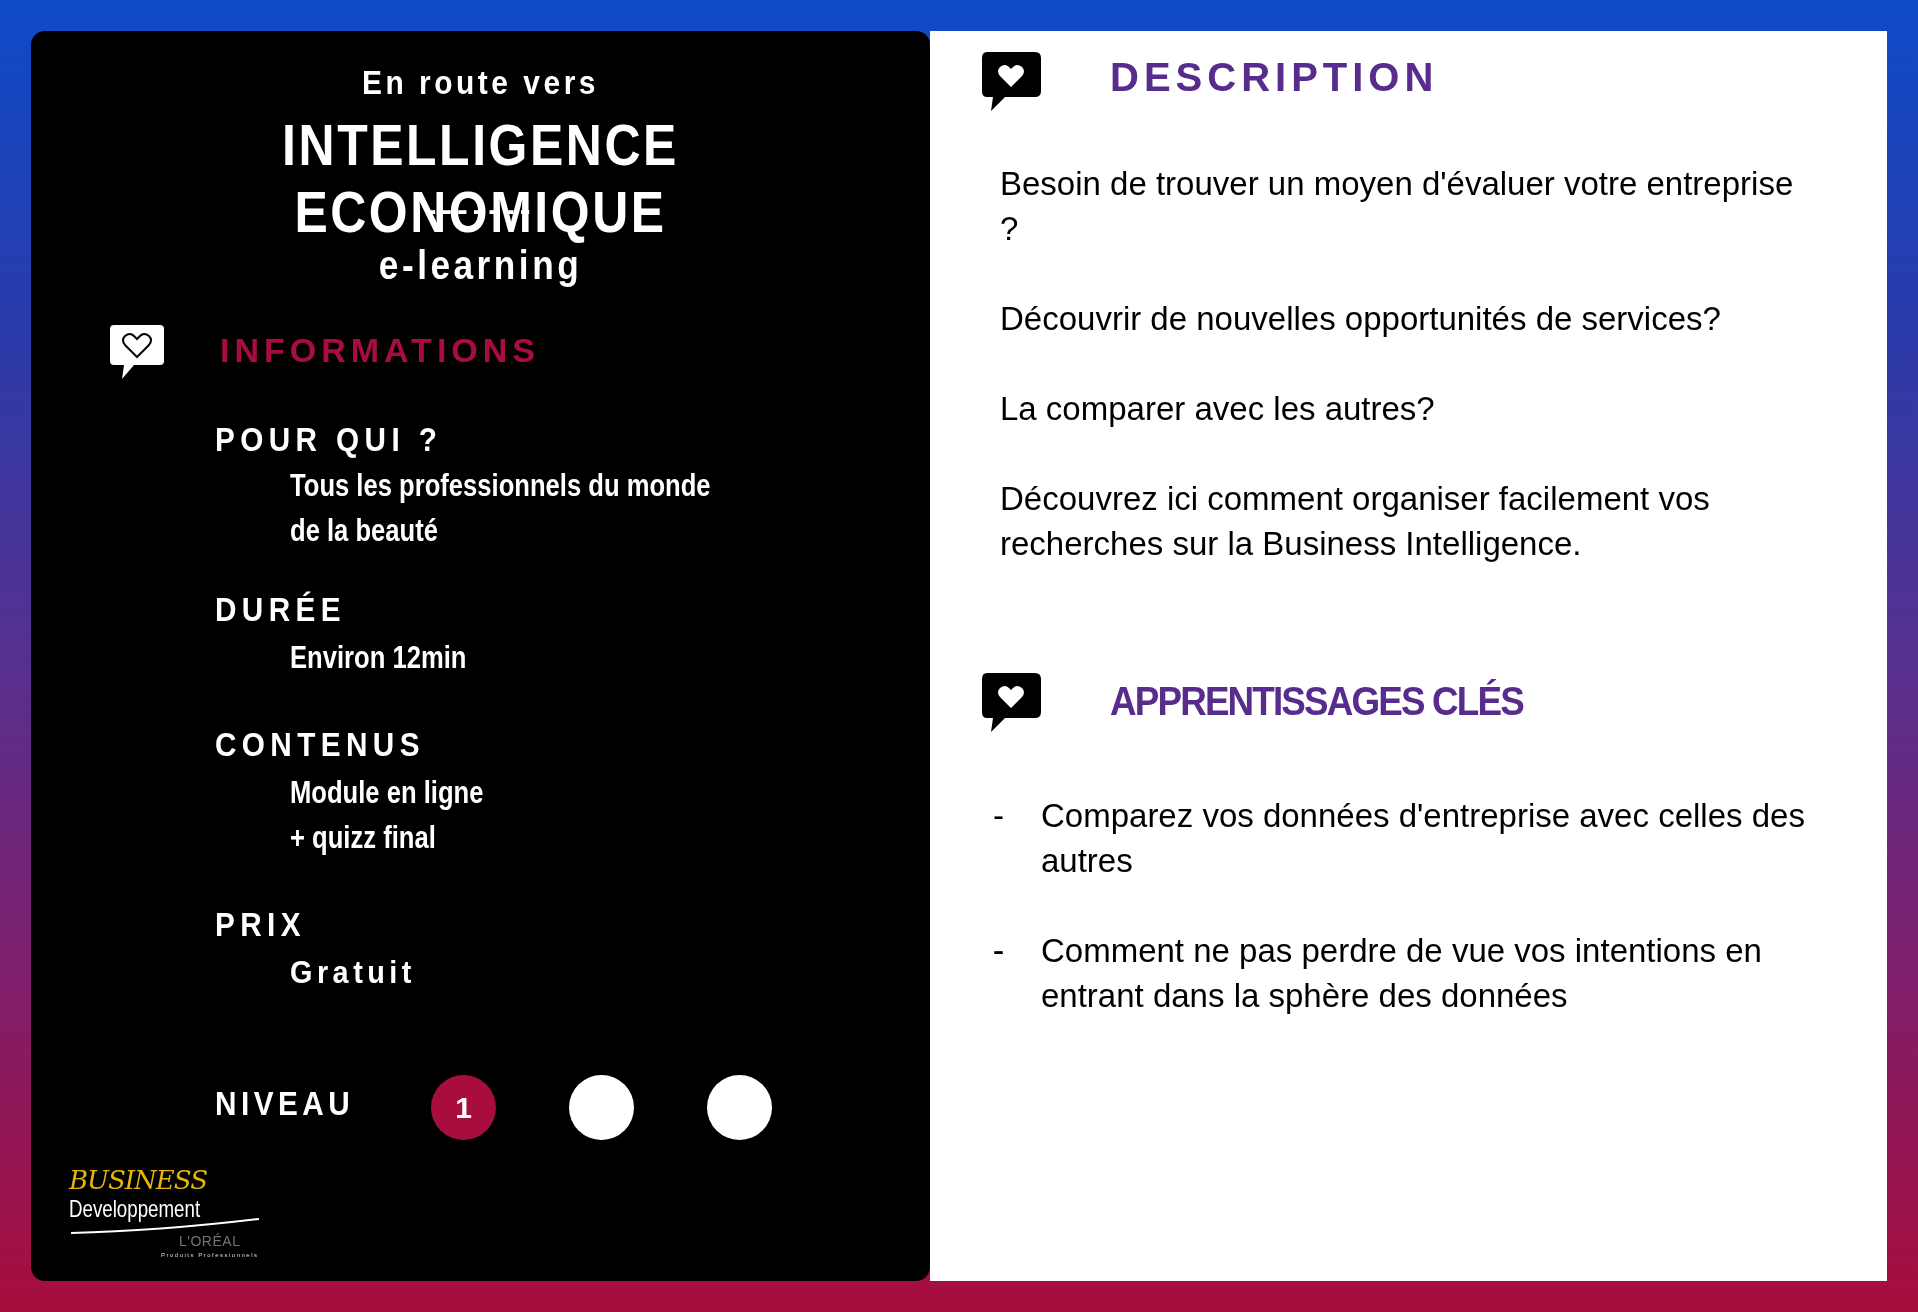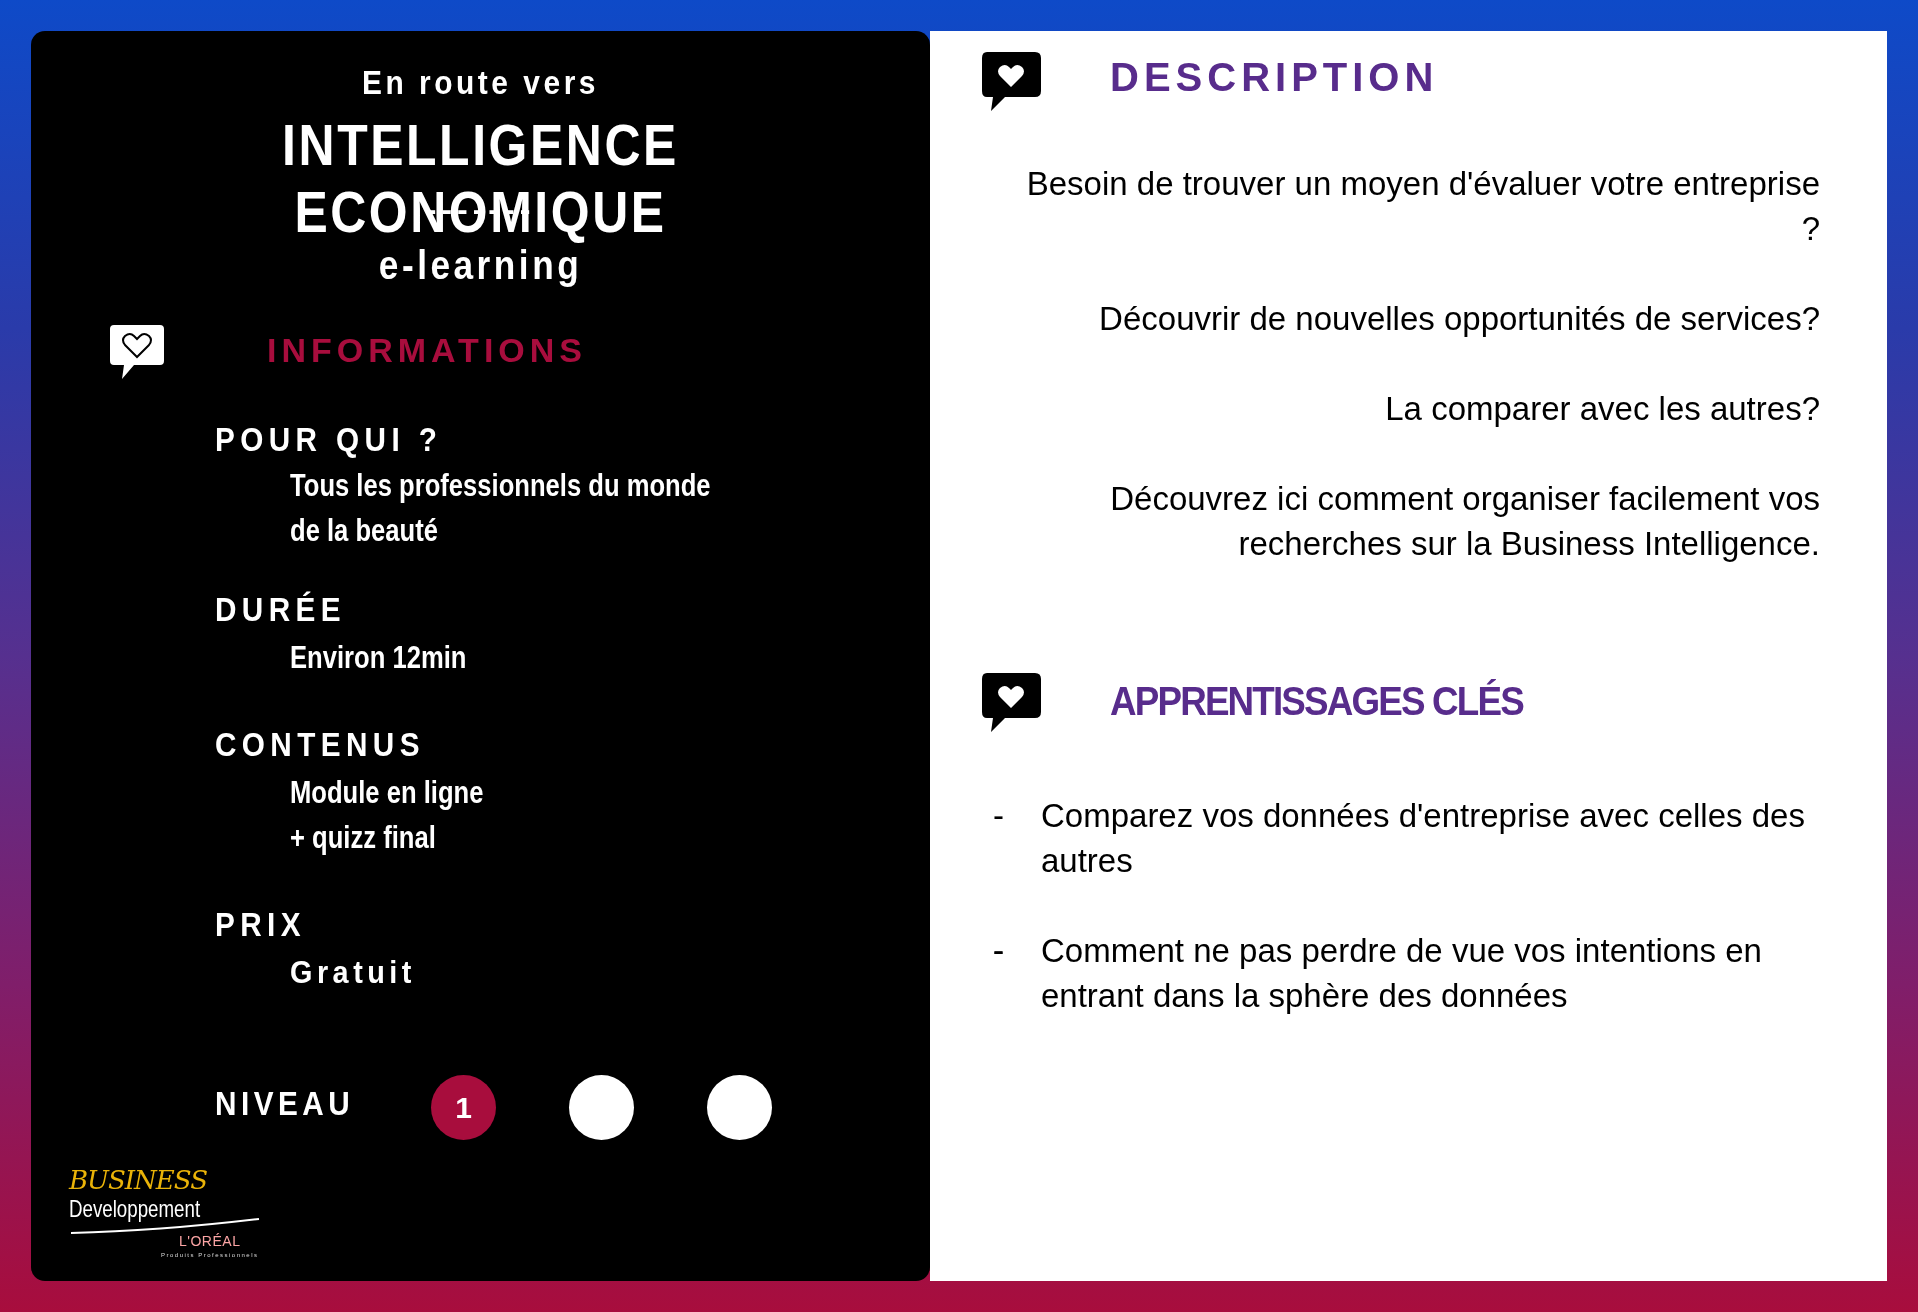--- a/index.html
+++ b/index.html
@@ -33,21 +33,21 @@
     font-size: 32px; font-weight: bold; letter-spacing: 5px;
   }
   .hdr-elearn {
     position: absolute; left: 0; width: 100%; top: 212px; text-align: center;
     font-size: 40px; font-weight: bold; letter-spacing: 4px;
     transform: scaleX(0.88);
   }
   .info-icon { position: absolute; left: 77px; top: 292px; width: 58px; height: 60px; }
   .info-title {
     position: absolute; left: 189px; top: 300px;
-    font-size: 34px; font-weight: bold; letter-spacing: 5px; color: #A80D3D; margin-left: 47px;
+    font-size: 34px; font-weight: bold; letter-spacing: 5px; color: #A80D3D;
   }
   .field-label {
     position: absolute; left: 184px;
     font-size: 33px; font-weight: bold; letter-spacing: 6px;
     transform-origin: left center; transform: scaleX(0.9);
   }
   .field-value {
     position: absolute; left: 259px;
     font-size: 32px; line-height: 45px; font-weight: bold;
     transform-origin: left top; transform: scaleX(0.8);
@@ -69,32 +69,32 @@
   .logo-business {
     position: absolute; left: 0; top: 0; font-family: "DejaVu Serif", serif; font-style: italic;
     font-size: 26px; letter-spacing: -1px; color: #eab308;
   }
   .logo-dev {
     position: absolute; left: 0; top: 30px; font-size: 24px; color: #fff;
     transform-origin: left top; transform: scaleX(0.78);
   }
   .logo-swoosh { position: absolute; left: 0; top: 52px; width: 200px; height: 20px; }
   .logo-loreal {
-    position: absolute; left: 110px; top: 68px; font-size: 14px; color: #fca5a5; letter-spacing: 0.5px;
+    position: absolute; left: 110px; top: 68px; font-size: 14px; color: #737373; letter-spacing: 0.5px;
   }
   .logo-produits {
     position: absolute; left: 92px; top: 87px; font-size: 6px; color: #ddd; letter-spacing: 1.5px;
   }
   .sec-icon { position: absolute; width: 62px; height: 62px; }
   .desc-title {
     position: absolute; left: 180px; top: 24px;
     font-size: 40px; font-weight: bold; letter-spacing: 5px; color: #582C8C;
   }
   .desc-body {
-    position: absolute; left: 70px; width: 820px; top: 130px; text-align: right;
+    position: absolute; left: 70px; width: 820px; top: 130px; text-align: left;
     font-size: 33px; line-height: 45px; color: #000;
   }
   .desc-body p { margin-bottom: 45px; }
   .key-title {
     position: absolute; left: 180px; top: 648px;
     font-size: 40px; font-weight: bold; letter-spacing: -2px; color: #582C8C;
     transform-origin: left center; transform: scaleX(0.92);
   }
   .key-list { position: absolute; left: 63px; top: 762px; width: 860px; }
   .key-item { position: relative; padding-left: 48px; font-size: 33px; line-height: 45px; margin-bottom: 45px; }

